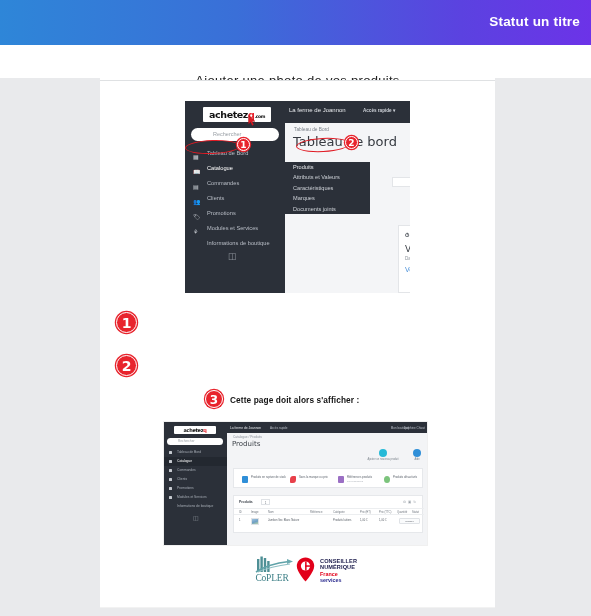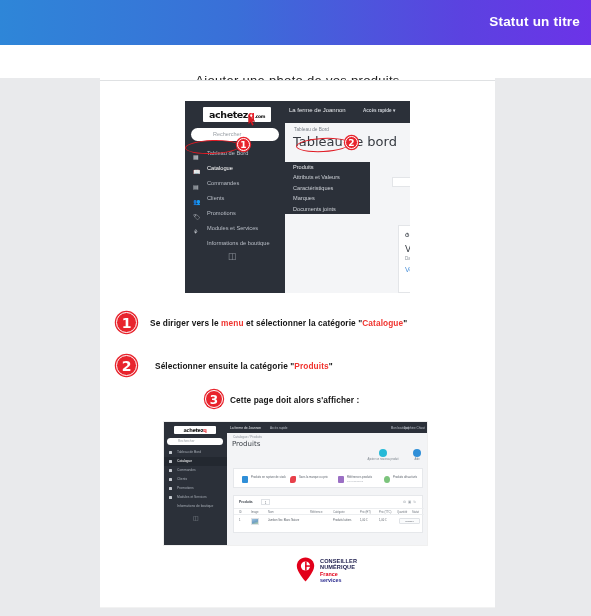--- a/index.html
+++ b/index.html
@@ -423,28 +423,22 @@
       <div class="ps-dd-item">Documents joints</div>
     </div>
   </div>
 
   <div class="ellipse ell1"></div>
   <div class="ellipse ell2"></div>
   <div class="badge sm b1">1</div>
   <div class="badge sm b2">2</div>
 
   <div class="badge lg s1-badge">1</div>
-  <div class="step-txt s1-txt">
-    <span>Se diriger vers le </span><span class="hl">menu</span><span> et sélectionner la catégorie "</span><span class="hl">Catalogue</span><span>"</span>
-  </div>
 
   <div class="badge lg s2-badge">2</div>
-  <div class="step-txt s2-txt">
-    <span>Sélectionner ensuite la catégorie "</span><span class="hl">Produits</span><span>"</span>
-  </div>
 
   <div class="badge md s3-badge">3</div>
   <div class="step-txt s3-txt">Cette page doit alors s'afficher :</div>
 
   <div class="shot2">
 
     <div class="p2-side">
       <div class="p2-logo">
         <span>achetez</span><i>q</i>
       </div>
@@ -549,20 +543,34 @@
           <span class="p2-td" style="left:166px">0</span>
           <span class="p2-check" style="left:178px">✓</span>
           <span class="p2-editbtn">Modifier</span>
         </div>
       </div>
     </div>
   </div>
 
   <div class="footer">
 
+    <div class="logo-copler">
+      <svg width="46" height="21" viewBox="0 0 46 21">
+        <g fill="#4e8f95">
+          <rect x="8" y="6" width="2.4" height="13"></rect>
+          <rect x="11.4" y="3.5" width="2.4" height="15.5"></rect>
+          <rect x="14.8" y="5" width="2.4" height="14"></rect>
+          <rect x="18.2" y="8" width="2.4" height="11"></rect>
+        </g>
+        <path d="M7 19 C16 13 27 10 40 8.5" stroke="#5fa2a8" stroke-width="1.6" fill="none"></path>
+        <path d="M9 19 C18 15 29 12.5 41 11" stroke="#8fbfc4" stroke-width="1.1" fill="none"></path>
+        <path d="M38 6 L44 8.5 L38 11 Z" fill="#6aa9af"></path>
+      </svg>
+      <div class="copler-word">CoPLER</div>
+    </div>
 
     <div class="logo-cn">
       <svg class="cn-pin" viewBox="0 0 19 25">
         <path d="M9.5 0.5 C4.5 0.5 0.8 4.2 0.8 9 C0.8 15 9.5 24.5 9.5 24.5 C9.5 24.5 18.2 15 18.2 9 C18.2 4.2 14.5 0.5 9.5 0.5 Z" fill="#e2001a"></path>
         <circle cx="9.5" cy="9" r="4.6" fill="#fff"></circle>
         <rect x="9.1" y="4.6" width="1.5" height="9" fill="#e2001a"></rect>
         <rect x="9.1" y="8.3" width="5.2" height="1.5" fill="#e2001a"></rect>
       </svg>
       <div class="cn-t1">
         <span>CONSEILLER</span><br>

